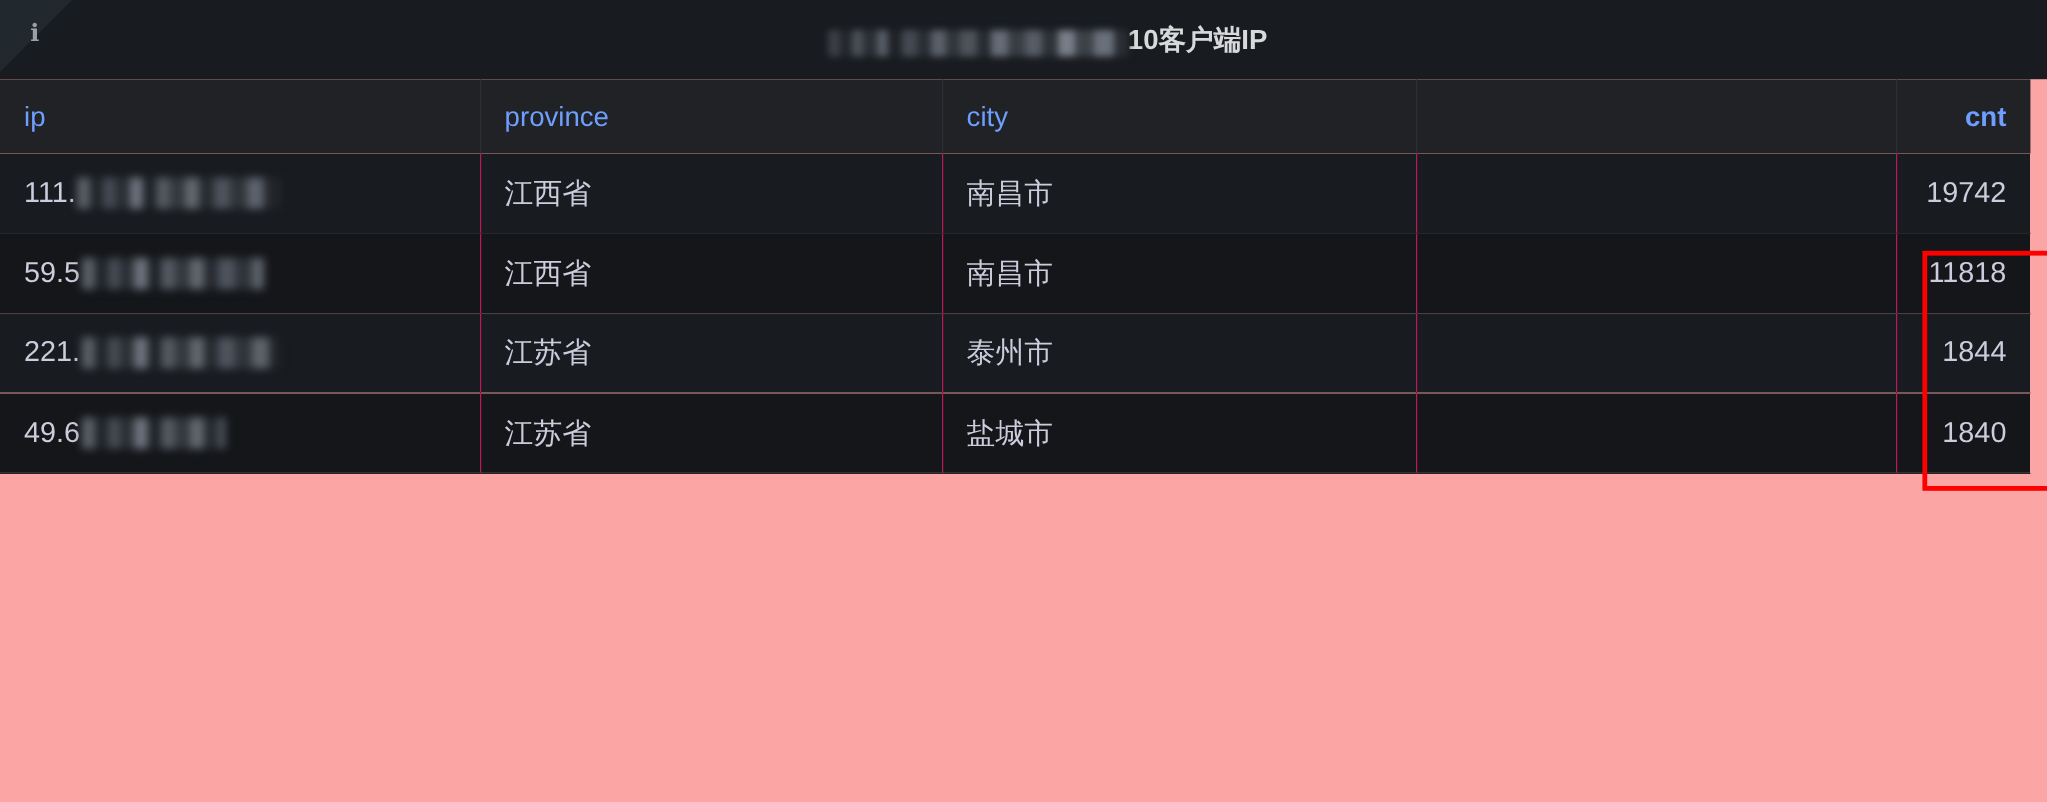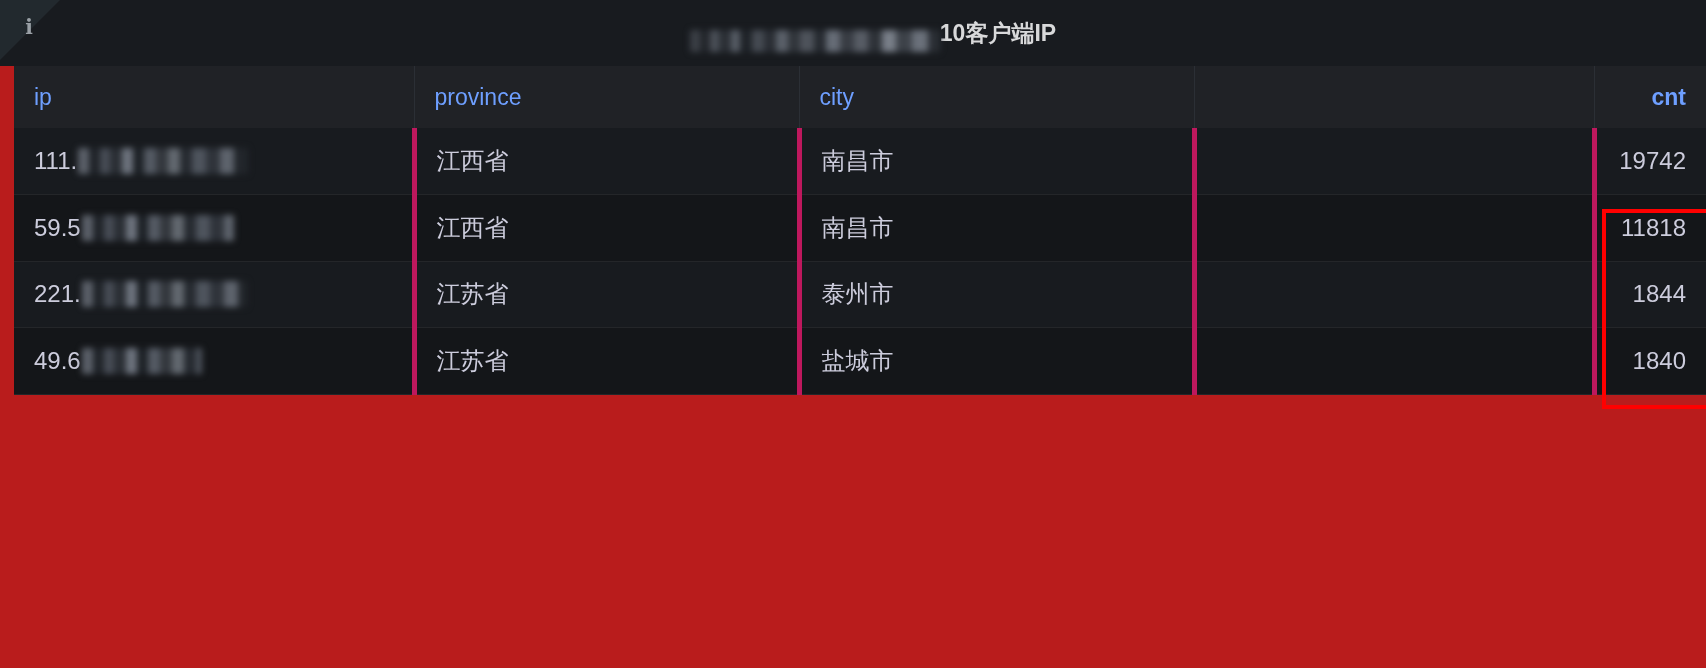--- a/index.html
+++ b/index.html
@@ -28,21 +28,21 @@
     display: flex;
     align-items: center;
     justify-content: center;
   }
   #panel-title {
     font-size: 23px;
     font-weight: bold;
     color: #d8d9da;
     letter-spacing: 0px;
     display: flex;
-    align-items: flex-end;
+    align-items: center;
     white-space: nowrap;
     position: relative;
     left: 20px;
   }
   
   .redact {
     display: inline-block;
     height: 22px;
     position: relative;
     top: 3px;
@@ -95,22 +95,21 @@
     text-align: center;
     cursor: pointer;
     user-select: none;
   }
 
   
   #table-wrap {
     position: relative;
     flex: 1 1 auto;
     overflow: hidden;
-    padding-left: 14px;
-    background: #b91c1c;
+    background: #fca5a5;
   }
   table {
     width: 1692px;
     border-collapse: collapse;
     table-layout: fixed;
   }
   thead th {
     background: #202226;
     height: 62px;
     color: #6e9fff;
@@ -123,21 +122,21 @@
   }
   thead th:last-child { border-right: none; font-weight: bold; }
   th.num, td.num { text-align: right; }
 
   tbody td {
     height: 66.5px;
     color: #ccccdc;
     font-size: 24px;
     padding: 0 20px;
     border-bottom: 1px solid #242629;
-    border-right: 5px solid #be185d;
+    border-right: 1px solid #be185d;
     vertical-align: middle;
     white-space: nowrap;
     overflow: hidden;
   }
   tbody td:last-child { border-right: none; }
   tbody tr:nth-child(odd)  td { background: #181b1f; }
   tbody tr:nth-child(even) td { background: #141619; }
 
   
   .ipcell { display: flex; align-items: center; }

